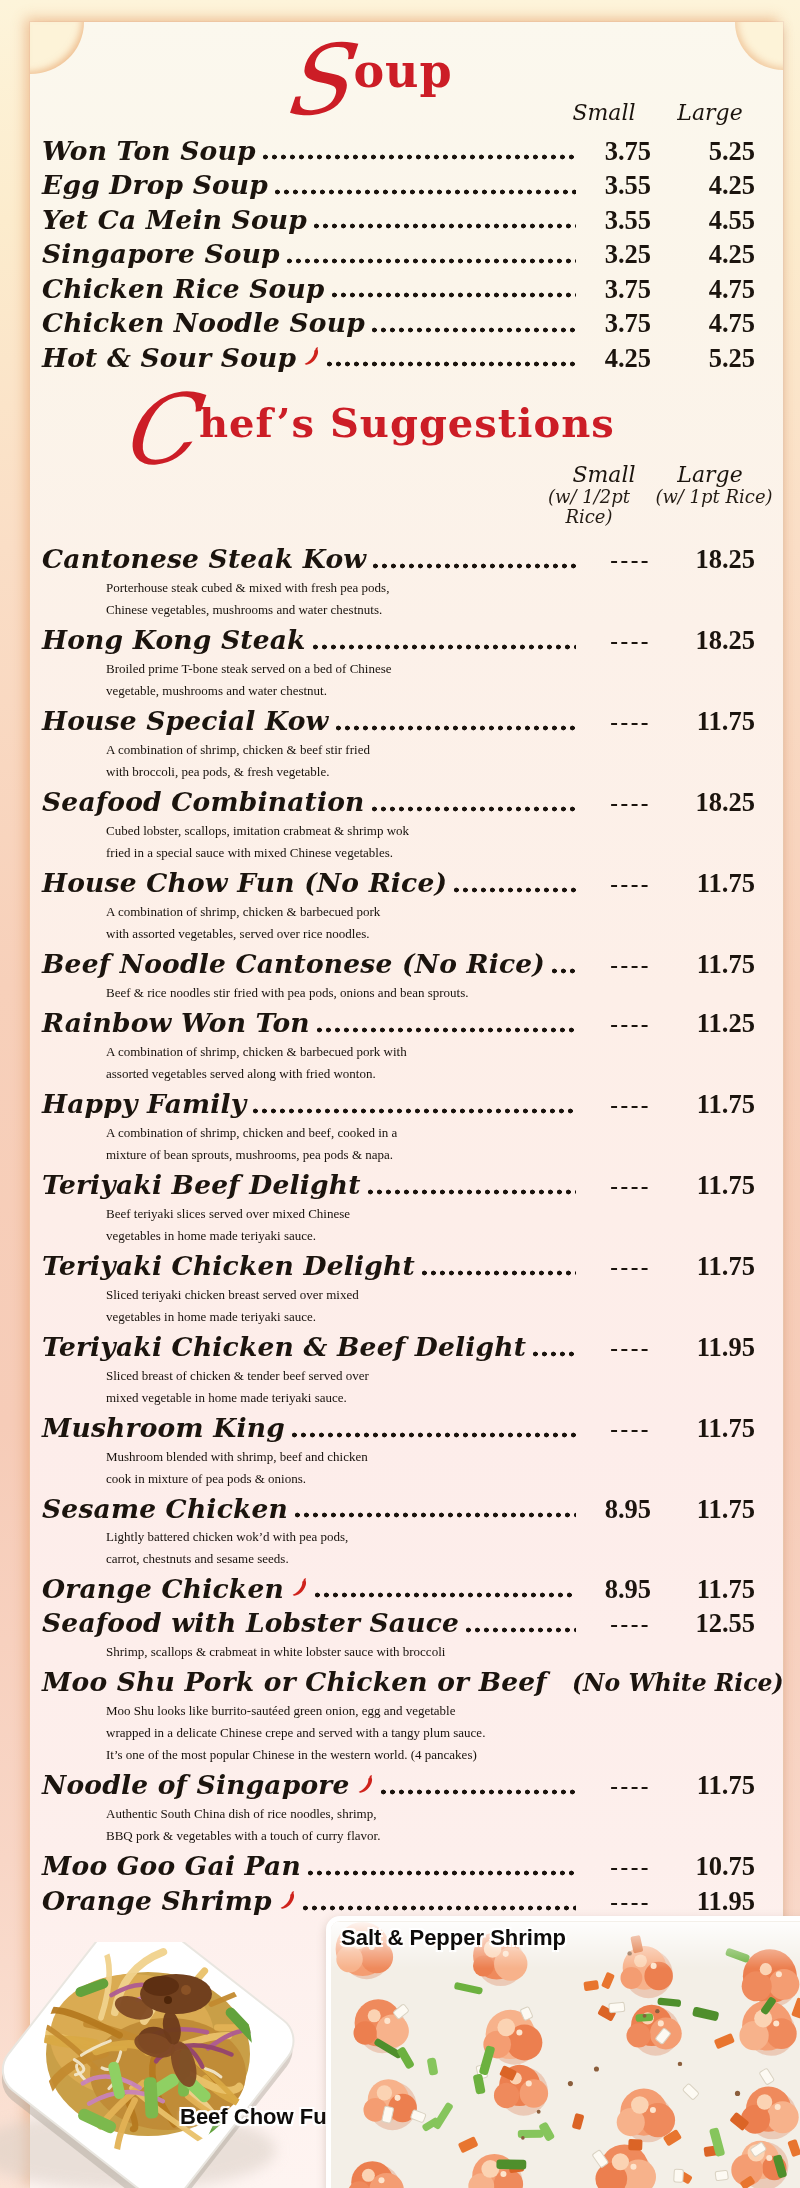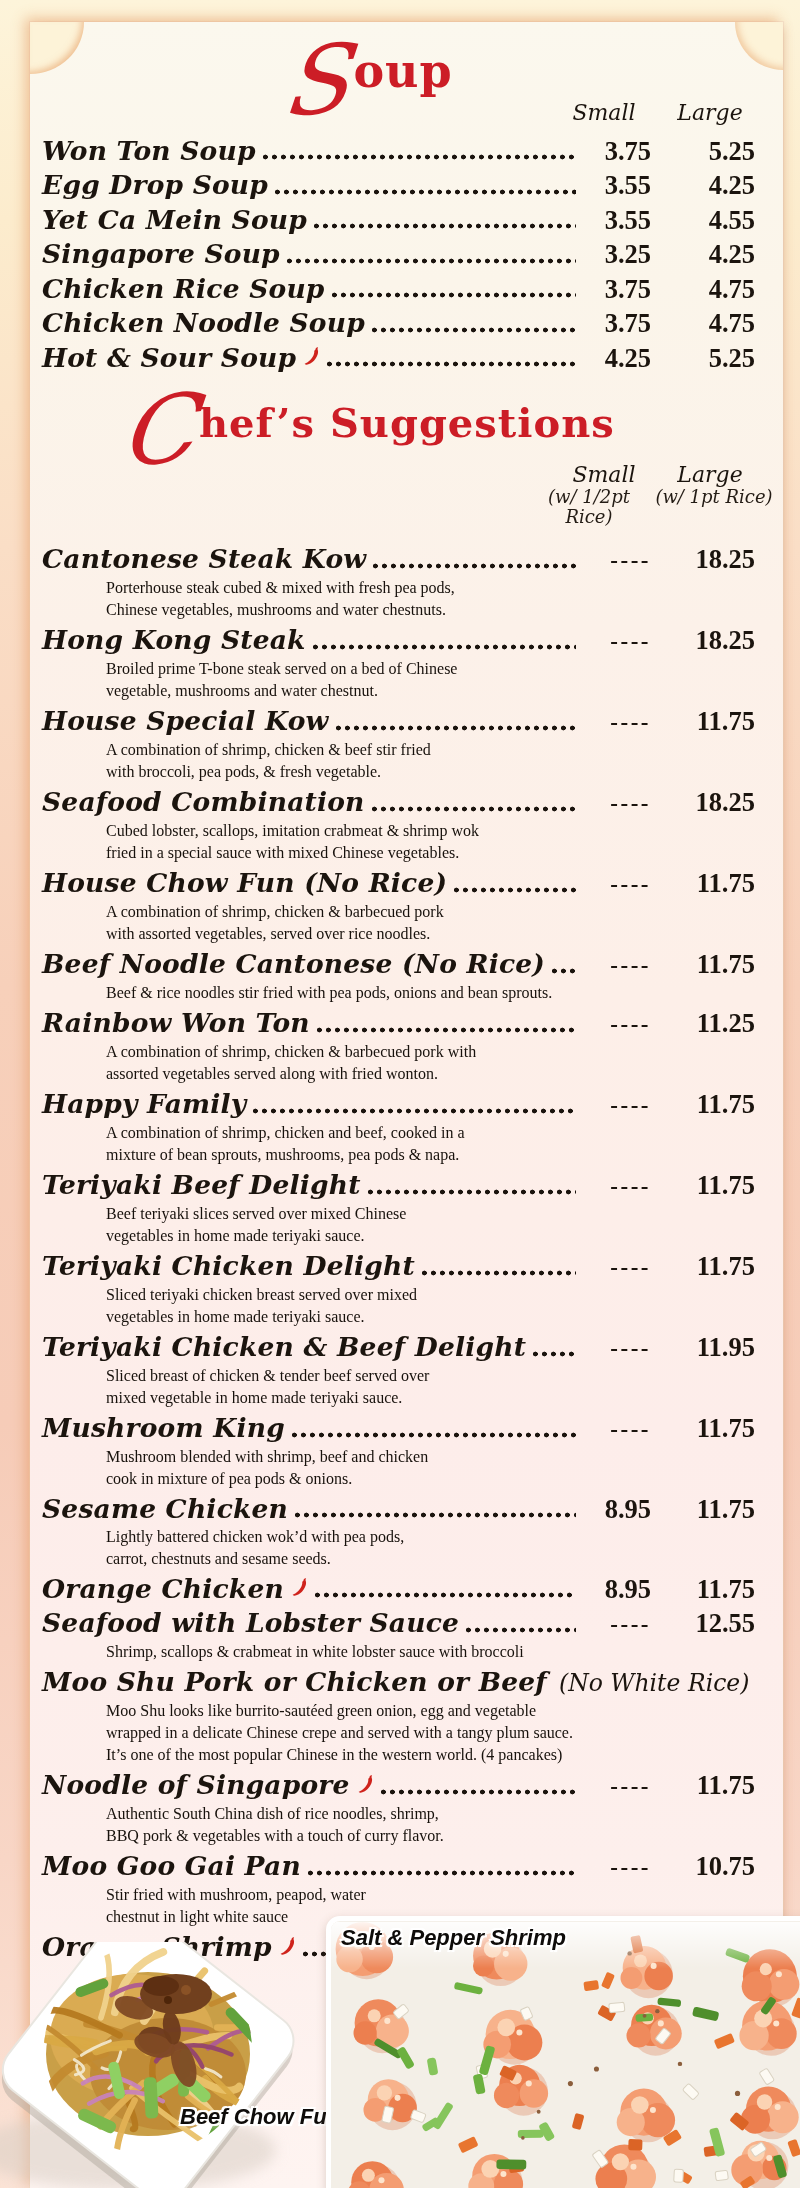--- a/index.html
+++ b/index.html
@@ -39,38 +39,38 @@
   .cols-note .n-lg{flex:0 0 118px;text-align:center;padding-right:10px;}
 
   .rows{display:block;}
   .soup-rows{margin-top:10px;}
   .chef-rows{margin-top:16px;}
   .item-block{margin-bottom:2px;}
   .row{display:flex;align-items:baseline;color:var(--ink);}
   .soup-rows .row{line-height:32.5px;}
   .chef-rows .row{line-height:31px;}
   .item-name{font-style:italic;font-weight:600;font-size:26.5px;white-space:nowrap;letter-spacing:.2px;}
-  .name-note{font-style:italic;font-weight:400;font-size:23.5px;margin-left:12px;white-space:nowrap;}
+  .name-note{font-style:italic;font-weight:700;font-size:23.5px;margin-left:25px;white-space:nowrap;}
   .chili{align-self:center;margin:0 0 0 7px;transform:translateY(3px);}
   .leader{flex:1 1 auto;align-self:flex-end;height:6px;margin:0 3px 7px 7px;
     background-image:radial-gradient(circle at 2.4px 3px, var(--ink) 2.15px, rgba(0,0,0,0) 2.7px);
     background-size:9px 6px;background-repeat:repeat-x;}
   .price{font-family:"Liberation Serif",serif;font-weight:700;font-size:26.5px;}
   .price-sm{flex:0 0 72px;text-align:right;}
   .price-lg{flex:0 0 104px;text-align:right;padding-right:28px;}
   .price-sm.dashes{letter-spacing:2.5px;font-size:23px;}
-  .desc{font-family:"Liberation Serif",serif;font-size:16px;line-height:22px;margin:1px 20px 3px 64px;
+  .desc{font-family:"Liberation Serif",serif;font-size:13px;line-height:22px;margin:1px 20px 3px 64px;
     white-space:pre-line;color:#17110c;}
 
   .photo-left{position:absolute;left:-4px;top:1942px;width:344px;height:246px;z-index:3;}
   .photo-right{position:absolute;left:326px;top:1916px;width:482px;height:276px;z-index:3;
     border:5px solid #fff;border-radius:14px;background:#f2eee6;overflow:hidden;
     box-shadow:0 3px 10px rgba(120,90,70,.25);}
   .photo-right svg{display:block;width:100%;height:100%;}
-  .caption{position:absolute;font-family:"Liberation Sans",sans-serif;font-style:italic;font-weight:700;
+  .caption{position:absolute;font-family:"Liberation Sans",sans-serif;font-weight:700;
     font-size:22px;color:#0e0c0a;white-space:nowrap;z-index:4;
     text-shadow:-2px -2px 0 #fff,2px -2px 0 #fff,-2px 2px 0 #fff,2px 2px 0 #fff,0 2px 5px rgba(255,255,255,.9);}
   .caption-left{left:168px;top:162px;margin-left:16px;}
   .caption-right{left:10px;top:4px;}
 </style>
 </head>
 <body>
 
 <div class="card">
   <div class="notch notch-tl"></div>
@@ -388,22 +388,20 @@
   </div>
 
   <div class="item-block">
     <div class="row">
       <span class="item-name">Moo Goo Gai Pan</span>
 
       <span class="leader"></span>
       <span class="price price-sm dashes">----</span>
       <span class="price price-lg">10.75</span>
     </div>
-    <div class="desc">Stir fried with mushroom, peapod, water
-chestnut in light white sauce</div>
   </div>
 
   <div class="item-block">
     <div class="row">
       <span class="item-name">Orange Shrimp</span>
       <span class="chili"><svg class="chili-svg" viewBox="0 0 22 26" width="17" height="20">
                   <path d="M16.2 4.6 C16 2.6 17.8 1.2 19.6 1.6 C19 2.6 18.8 3.4 18.9 4.5 C21.4 9.5 16.6 18.8 9.4 22.9 C6.3 24.6 3.2 24.6 2.3 23.5 C1.7 22.7 3.3 22.6 5.5 21.3 C11.3 18 15.2 11.2 14.6 6.3 C15.1 5.7 15.7 5.2 16.2 4.6 Z" fill="#cf231c"></path>
                 </svg></span>
 
       <span class="leader"></span>

